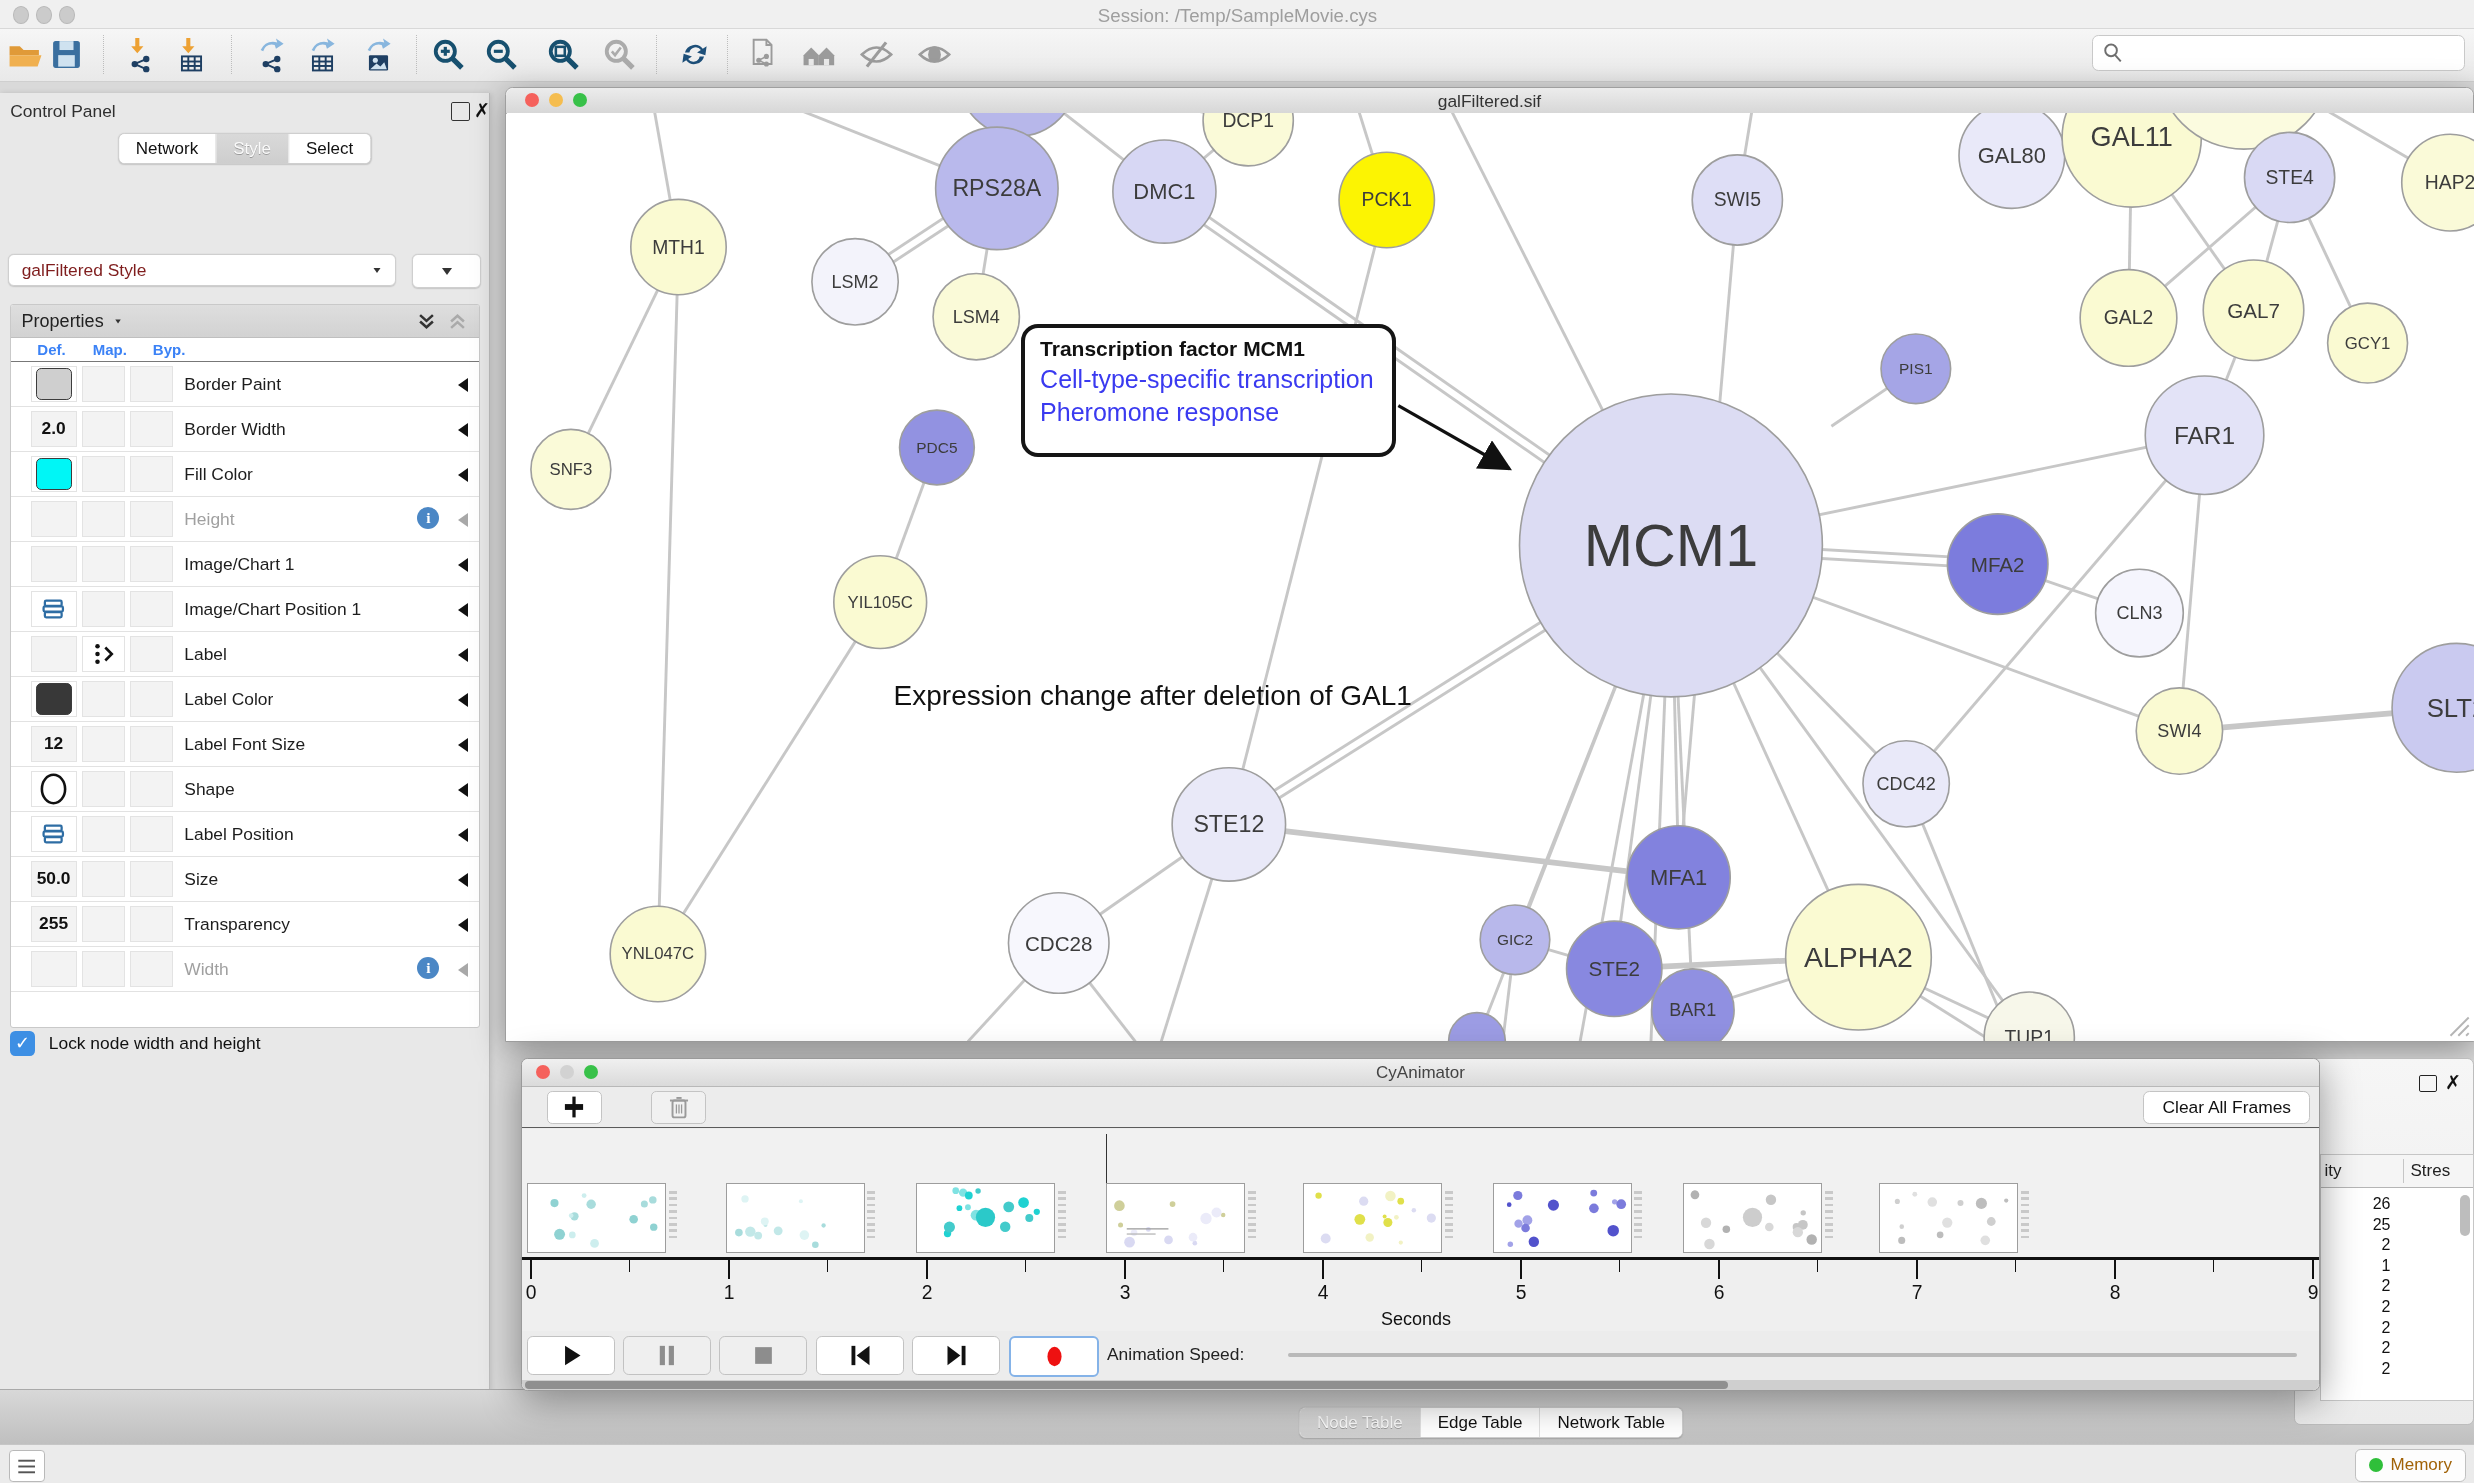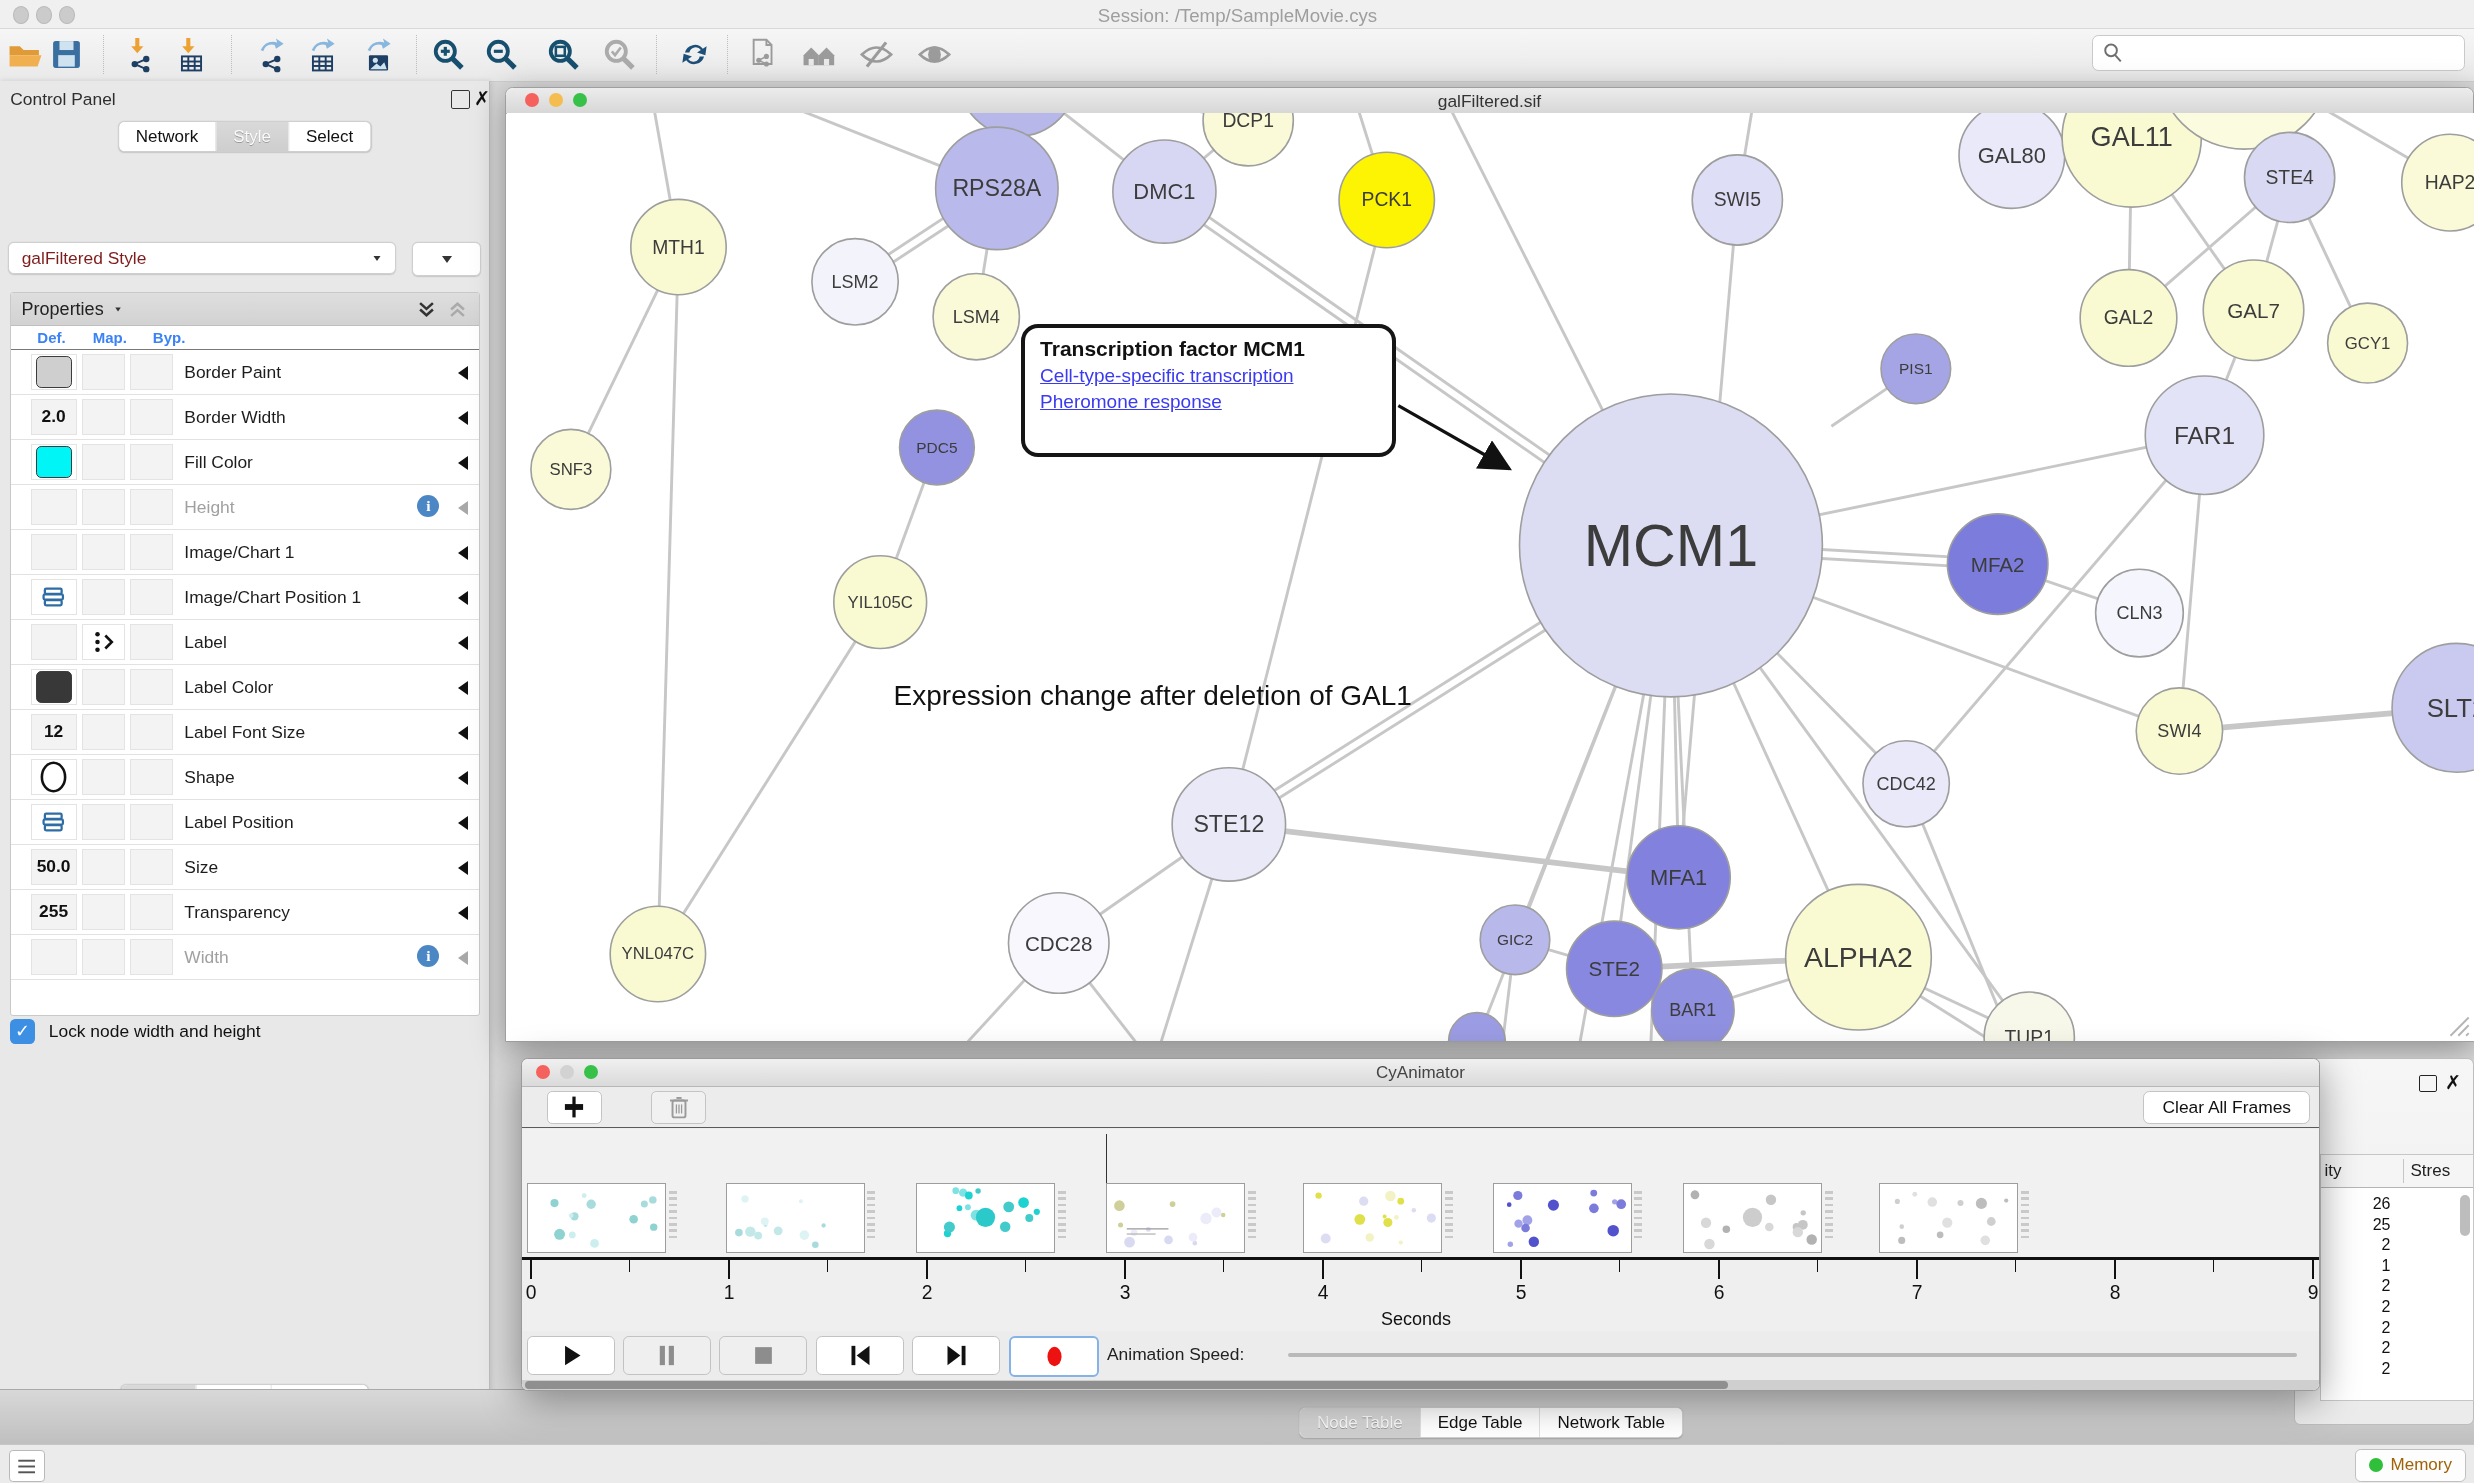--- a/index.html
+++ b/index.html
@@ -9,21 +9,21 @@
   #menubar{left:0;top:0;width:2475px;height:28px;background:#f0f0f0;border-bottom:0.6px solid #d8d8d8;}
   #menubar .dot{position:absolute;top:6.4px;width:14px;height:15.5px;border-radius:50%;background:#cbcbcb;border:0.6px solid #b9b9b9;}
   #session-title{position:absolute;top:4.5px;left:0;width:100%;text-align:center;font-size:18.7px;color:#9e9e9e;}
   
   #toolbar{left:0;top:29px;width:2475px;height:52px;background:linear-gradient(#f6f6f6,#e9e9e9);border-bottom:0.6px solid #cfcfcf;}
   .tbtn{position:absolute;top:5.2px;width:41px;height:41px;display:flex;align-items:center;justify-content:center;}
   .tsep{position:absolute;top:6.4px;width:0;height:39px;border-left:1.3px dotted #bdbdbd;}
   #searchbox{position:absolute;left:2092px;top:6.4px;width:373px;height:36px;background:#fff;border:1.3px solid #c9c9c9;border-radius:6.4px;display:flex;align-items:center;padding-left:9px;box-sizing:border-box;}
   #searchbox input{border:none;outline:none;font-size:17px;width:309px;background:transparent;}
   
-  #control-panel{left:0;top:81px;width:489px;height:1344px;background:#e8e8e8;border-right:0.6px solid #bdbdbd;box-shadow:1.3px 0 5.2px rgba(0,0,0,.12);}
+  #control-panel{left:0;top:93px;width:489px;height:1344px;background:#e8e8e8;border-right:0.6px solid #bdbdbd;box-shadow:1.3px 0 5.2px rgba(0,0,0,.12);}
   #cp-title{position:absolute;left:10.3px;top:7.7px;font-size:17.4px;color:#2f2f2f;}
   #cp-float{position:absolute;left:451px;top:9px;width:17px;height:17px;border:1.9px solid #333;border-radius:1.9px;}
   #cp-close{position:absolute;left:474px;top:6.4px;font-size:19.3px;font-weight:bold;color:#111;}
   .tabgroup{display:flex;border:0.6px solid #cfcfcf;border-radius:6.4px;overflow:hidden;background:#fff;box-shadow:0 0.6px 1.3px rgba(0,0,0,.15);}
   .tabgroup .tab{padding:4.5px 17px;font-size:17px;color:#111;background:#fff;border-left:0.6px solid #e0e0e0;white-space:nowrap;}
   .tabgroup .tab:first-child{border-left:none;}
   .tabgroup .tab.pressed{background:linear-gradient(#d9d9d9,#cecece);color:#fafafa;text-shadow:0 0.6px 0.6px #9a9a9a;}
   #cp-tabs{position:absolute;left:50%;transform:translateX(-50%);top:40px;}
   #style-select{position:absolute;left:7.7px;top:161px;width:388px;height:32px;background:#fff;border:0.6px solid #cfcfcf;border-radius:5.8px;display:flex;align-items:center;justify-content:space-between;padding:0 13px;box-sizing:border-box;font-size:17.4px;color:#7f1d1d;box-shadow:0 0.6px 1.3px rgba(0,0,0,.15);}
   #style-menu-btn{position:absolute;left:412px;top:161px;width:67px;height:32px;background:#fff;border:0.6px solid #cfcfcf;border-radius:5.8px;display:flex;align-items:center;justify-content:center;box-shadow:0 0.6px 1.3px rgba(0,0,0,.15);}
@@ -47,21 +47,21 @@
   #lock-label{margin-left:14px;font-size:17.4px;color:#111;}
   #cp-bottom-tabs{position:absolute;left:50%;transform:translateX(-50%);top:1303px;}
   
   #net-window{left:505px;top:87px;width:1969px;height:955px;background:#fff;border:0.6px solid #9f9f9f;border-radius:7.7px 7.7px 0 0;box-shadow:0 7.7px 32px rgba(0,0,0,.35);box-sizing:border-box;}
   #net-titlebar{position:absolute;left:0;top:0;width:100%;height:24.5px;background:linear-gradient(#ececec,#d7d7d7);border-bottom:0.6px solid #b5b5b5;border-radius:7.7px 7.7px 0 0;}
   .traffic{position:absolute;top:5.2px;width:14px;height:14px;border-radius:50%;}
   #net-title{position:absolute;width:100%;text-align:center;top:2.6px;font-size:17.4px;color:#333;}
   #net-canvas{position:absolute;left:0.6px;top:25px;width:1967px;height:928px;overflow:hidden;background:#fff;}
   #annotation-box{position:absolute;left:514px;top:211px;width:375px;height:133px;background:#fff;border:4.5px solid #151515;border-radius:17px;padding:9px 15.5px;box-sizing:border-box;z-index:5;}
   #annotation-title{font-size:21px;font-weight:bold;color:#111;}
-  .annotation-link{font-size:19px;color:#3a3af0;margin-top:3.9px;text-decoration:underline;}
+  .annotation-link{font-size:25px;color:#3a3af0;margin-top:3.9px;}
   #net-caption{position:absolute;left:387px;top:567px;font-size:28px;color:#111;z-index:4;}
   #net-grip{position:absolute;right:3.9px;bottom:3.9px;width:26px;height:26px;}
   
   #anim-window{left:521px;top:1058px;width:1799px;height:333px;background:#ececec;border:0.6px solid #9a9a9a;border-radius:6.4px;box-shadow:0 9px 39px rgba(0,0,0,.4);box-sizing:border-box;z-index:20;}
   #anim-titlebar{position:absolute;left:0;top:0;width:100%;height:27px;background:linear-gradient(#f0f0f0,#dadada);border-bottom:0.6px solid #b8b8b8;border-radius:6.4px 6.4px 0 0;}
   #anim-title{position:absolute;width:100%;top:3.9px;text-align:center;font-size:17px;color:#444;}
   #anim-toolbar{position:absolute;left:0;top:28px;width:100%;height:40px;background:#ececec;border-bottom:1.9px solid #5a5a5a;}
   .anim-btn{position:absolute;top:3.9px;width:53px;height:31px;border:0.6px solid #c4c4c4;border-radius:5.2px;display:flex;align-items:center;justify-content:center;background:#fff;}
   .anim-btn.gray{background:#f1f1f1;}
   #clear-frames-btn{position:absolute;right:9px;top:3.9px;height:31px;padding:0 18px;background:#fff;border:0.6px solid #c4c4c4;border-radius:6.4px;font-size:17.4px;color:#111;display:flex;align-items:center;}

